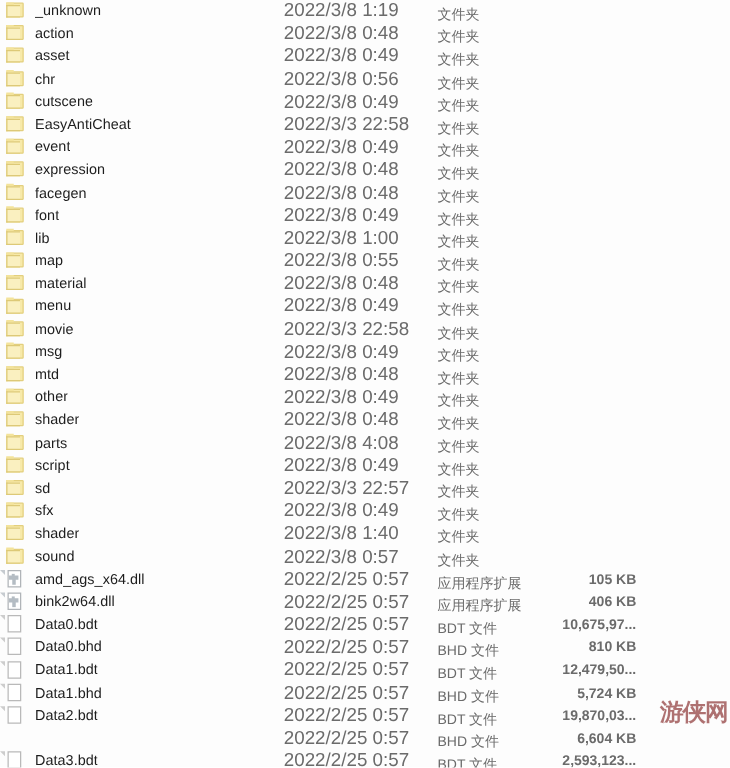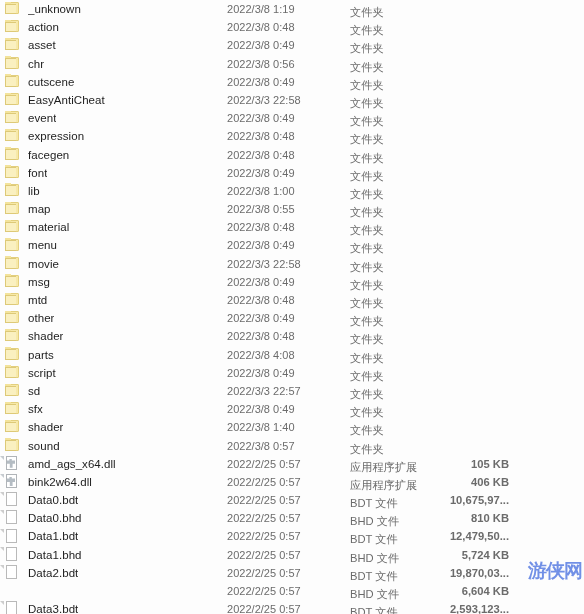--- a/index.html
+++ b/index.html
@@ -59,21 +59,21 @@
     letter-spacing: 0.05px;
     overflow: hidden;
     text-overflow: ellipsis;
   }
 
   .cell-date {
     position: absolute;
     left: 227px;
     top: 0;
     width: 110px;
-    font-size: 11px;
+    font-size: 15px;
     color: #6b6b6b;
     letter-spacing: 0.02px;
   }
 
   .cell-type {
     position: absolute;
     left: 350px;
     top: 3px;
     width: 100px;
     font-size: 11.2px;
@@ -180,24 +180,24 @@
   #watermark {
     position: absolute;
     right: 2px;
     bottom: 24px;
     width: 84px;
     height: 38px;
     pointer-events: none;
     opacity: 0.62;
   }
   #watermark .wm-text {
-    font-family: Liberation Serif, serif;
+    font-family: Liberation Mono, monospace;
     font-size: 19px;
     font-weight: bold;
-    color: #1d4ed8;
+    color: #7f1d1d;
     letter-spacing: -1px;
     line-height: 38px;
     text-align: right;
     white-space: nowrap;
   }
 </style>
 </head>
 <body>
 
 <div id="explorer-list">

